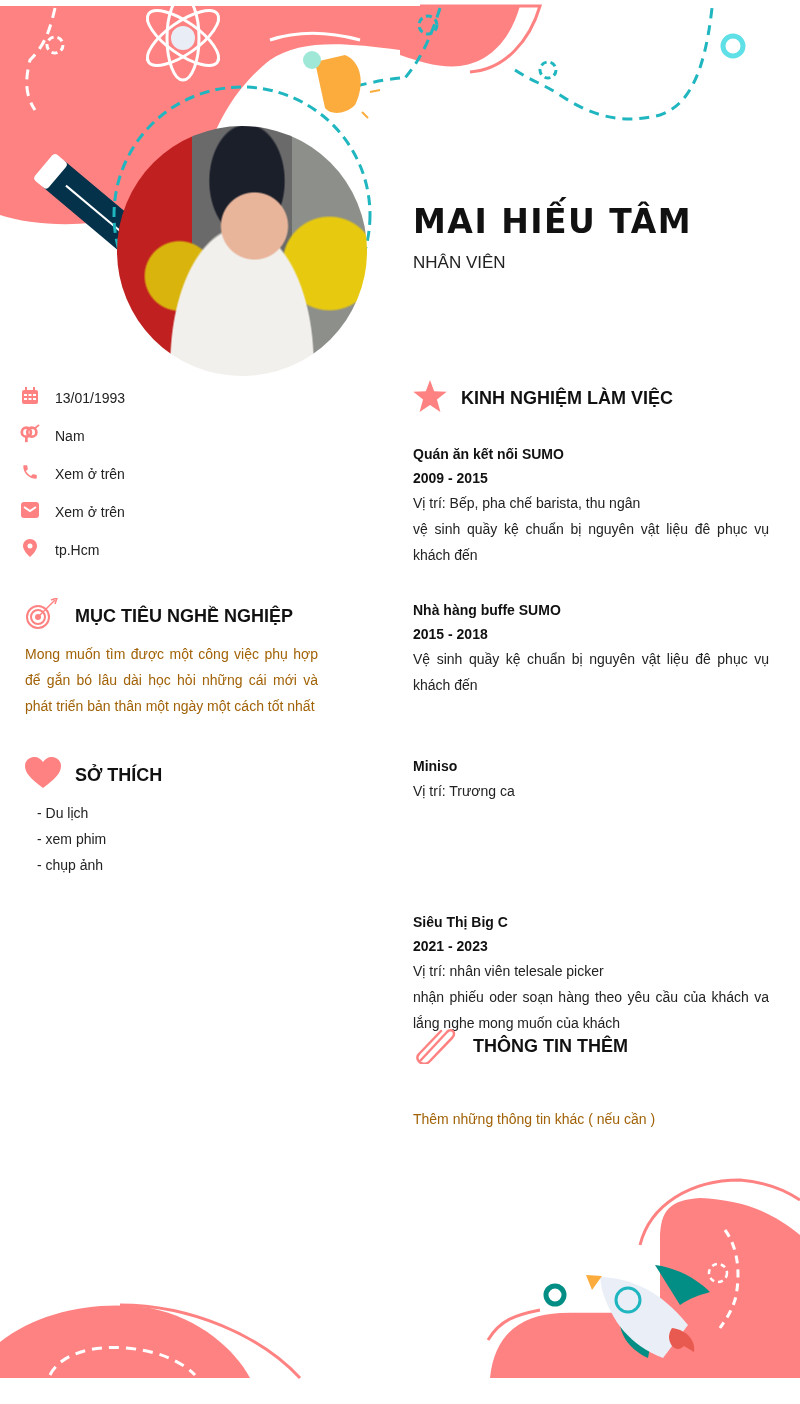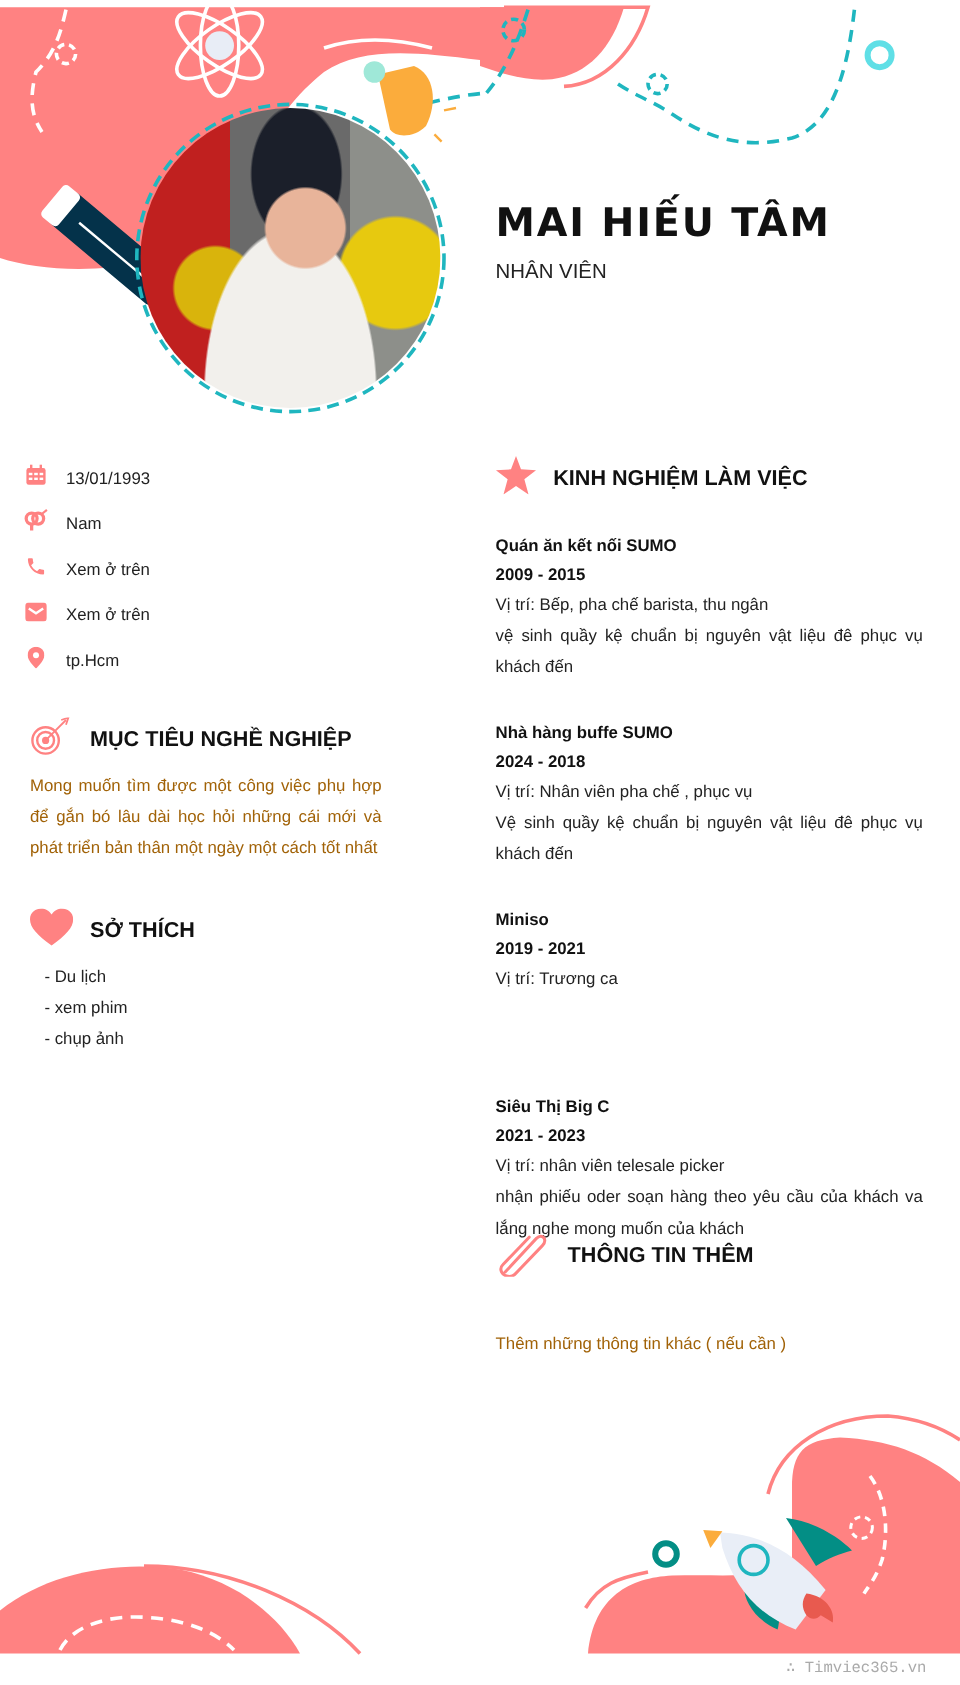--- a/index.html
+++ b/index.html
@@ -1,18 +1,18 @@
 <!DOCTYPE html>
 <html><head>
 <meta charset="utf-8">
 <style>
   html, body { margin:0; padding:0; }
   body { width:800px; height:1404px; position:relative; background:#fff; overflow:hidden;
          font-family:"Liberation Sans", sans-serif; color:#111; }
-  .abs { position:absolute; }
+  .abs { position:absolute;margin-top:36px; }
   .deco { position:absolute; left:0; top:0; }
   .name { left:413px; top:166px; font-size:33px; font-weight:bold; letter-spacing:1.5px; color:#111; font-family:"DejaVu Sans", sans-serif; }
   .title { left:413px; top:217px; font-size:17px; color:#222;text-align:center; }
   .photo { left:117px; top:90px; width:250px; height:250px; border-radius:50%; overflow:hidden;
            background: radial-gradient(circle at 55% 40%, #e8b49a 0 16%, transparent 17%),
                        radial-gradient(ellipse at 52% 22%, #1b1f2a 0 20%, transparent 21%),
                        radial-gradient(ellipse at 50% 95%, #f2f0ec 0 40%, transparent 41%),
                        radial-gradient(circle at 85% 55%, #e7c90f 0 18%, transparent 19%),
                        radial-gradient(circle at 25% 60%, #d9b40c 0 14%, transparent 15%),
                        linear-gradient(90deg,#c0201f 0 30%, #6a6a6a 30% 70%, #8d8f8a 70%); }
@@ -159,27 +159,25 @@
 </div>
 
 <div class="job" style="top:442px">
   <div class="co">Quán ăn kết nối SUMO</div>
   <div class="yr">2009 - 2015</div>
   <div>Vị trí: Bếp, pha chế barista, thu ngân</div>
   <div class="desc">vệ sinh quầy kệ chuẩn bị nguyên vật liệu đê phục vụ khách đến</div>
 </div>
 <div class="job" style="top:598px">
   <div class="co">Nhà hàng buffe SUMO</div>
-  <div class="yr">2024 - 2018</div>
-  <div>Vị trí: Nhân viên pha chế , phục vụ</div>
+  <div class="yr">2015 - 2018</div>
   <div class="desc">Vệ sinh quầy kệ chuẩn bị nguyên vật liệu đê phục vụ khách đến</div>
 </div>
 <div class="job" style="top:754px">
   <div class="co">Miniso</div>
-  <div class="yr">2019 - 2021</div>
   <div>Vị trí: Trương ca</div>
 </div>
 <div class="job" style="top:910px">
   <div class="co">Siêu Thị Big C</div>
   <div class="yr">2021 - 2023</div>
   <div>Vị trí: nhân viên telesale picker</div>
   <div class="desc">nhận phiếu oder soạn hàng theo yêu cầu của khách va lắng nghe mong muốn của khách</div>
 </div>
 
 <div class="sec-head" style="left:413px;top:1024px">

